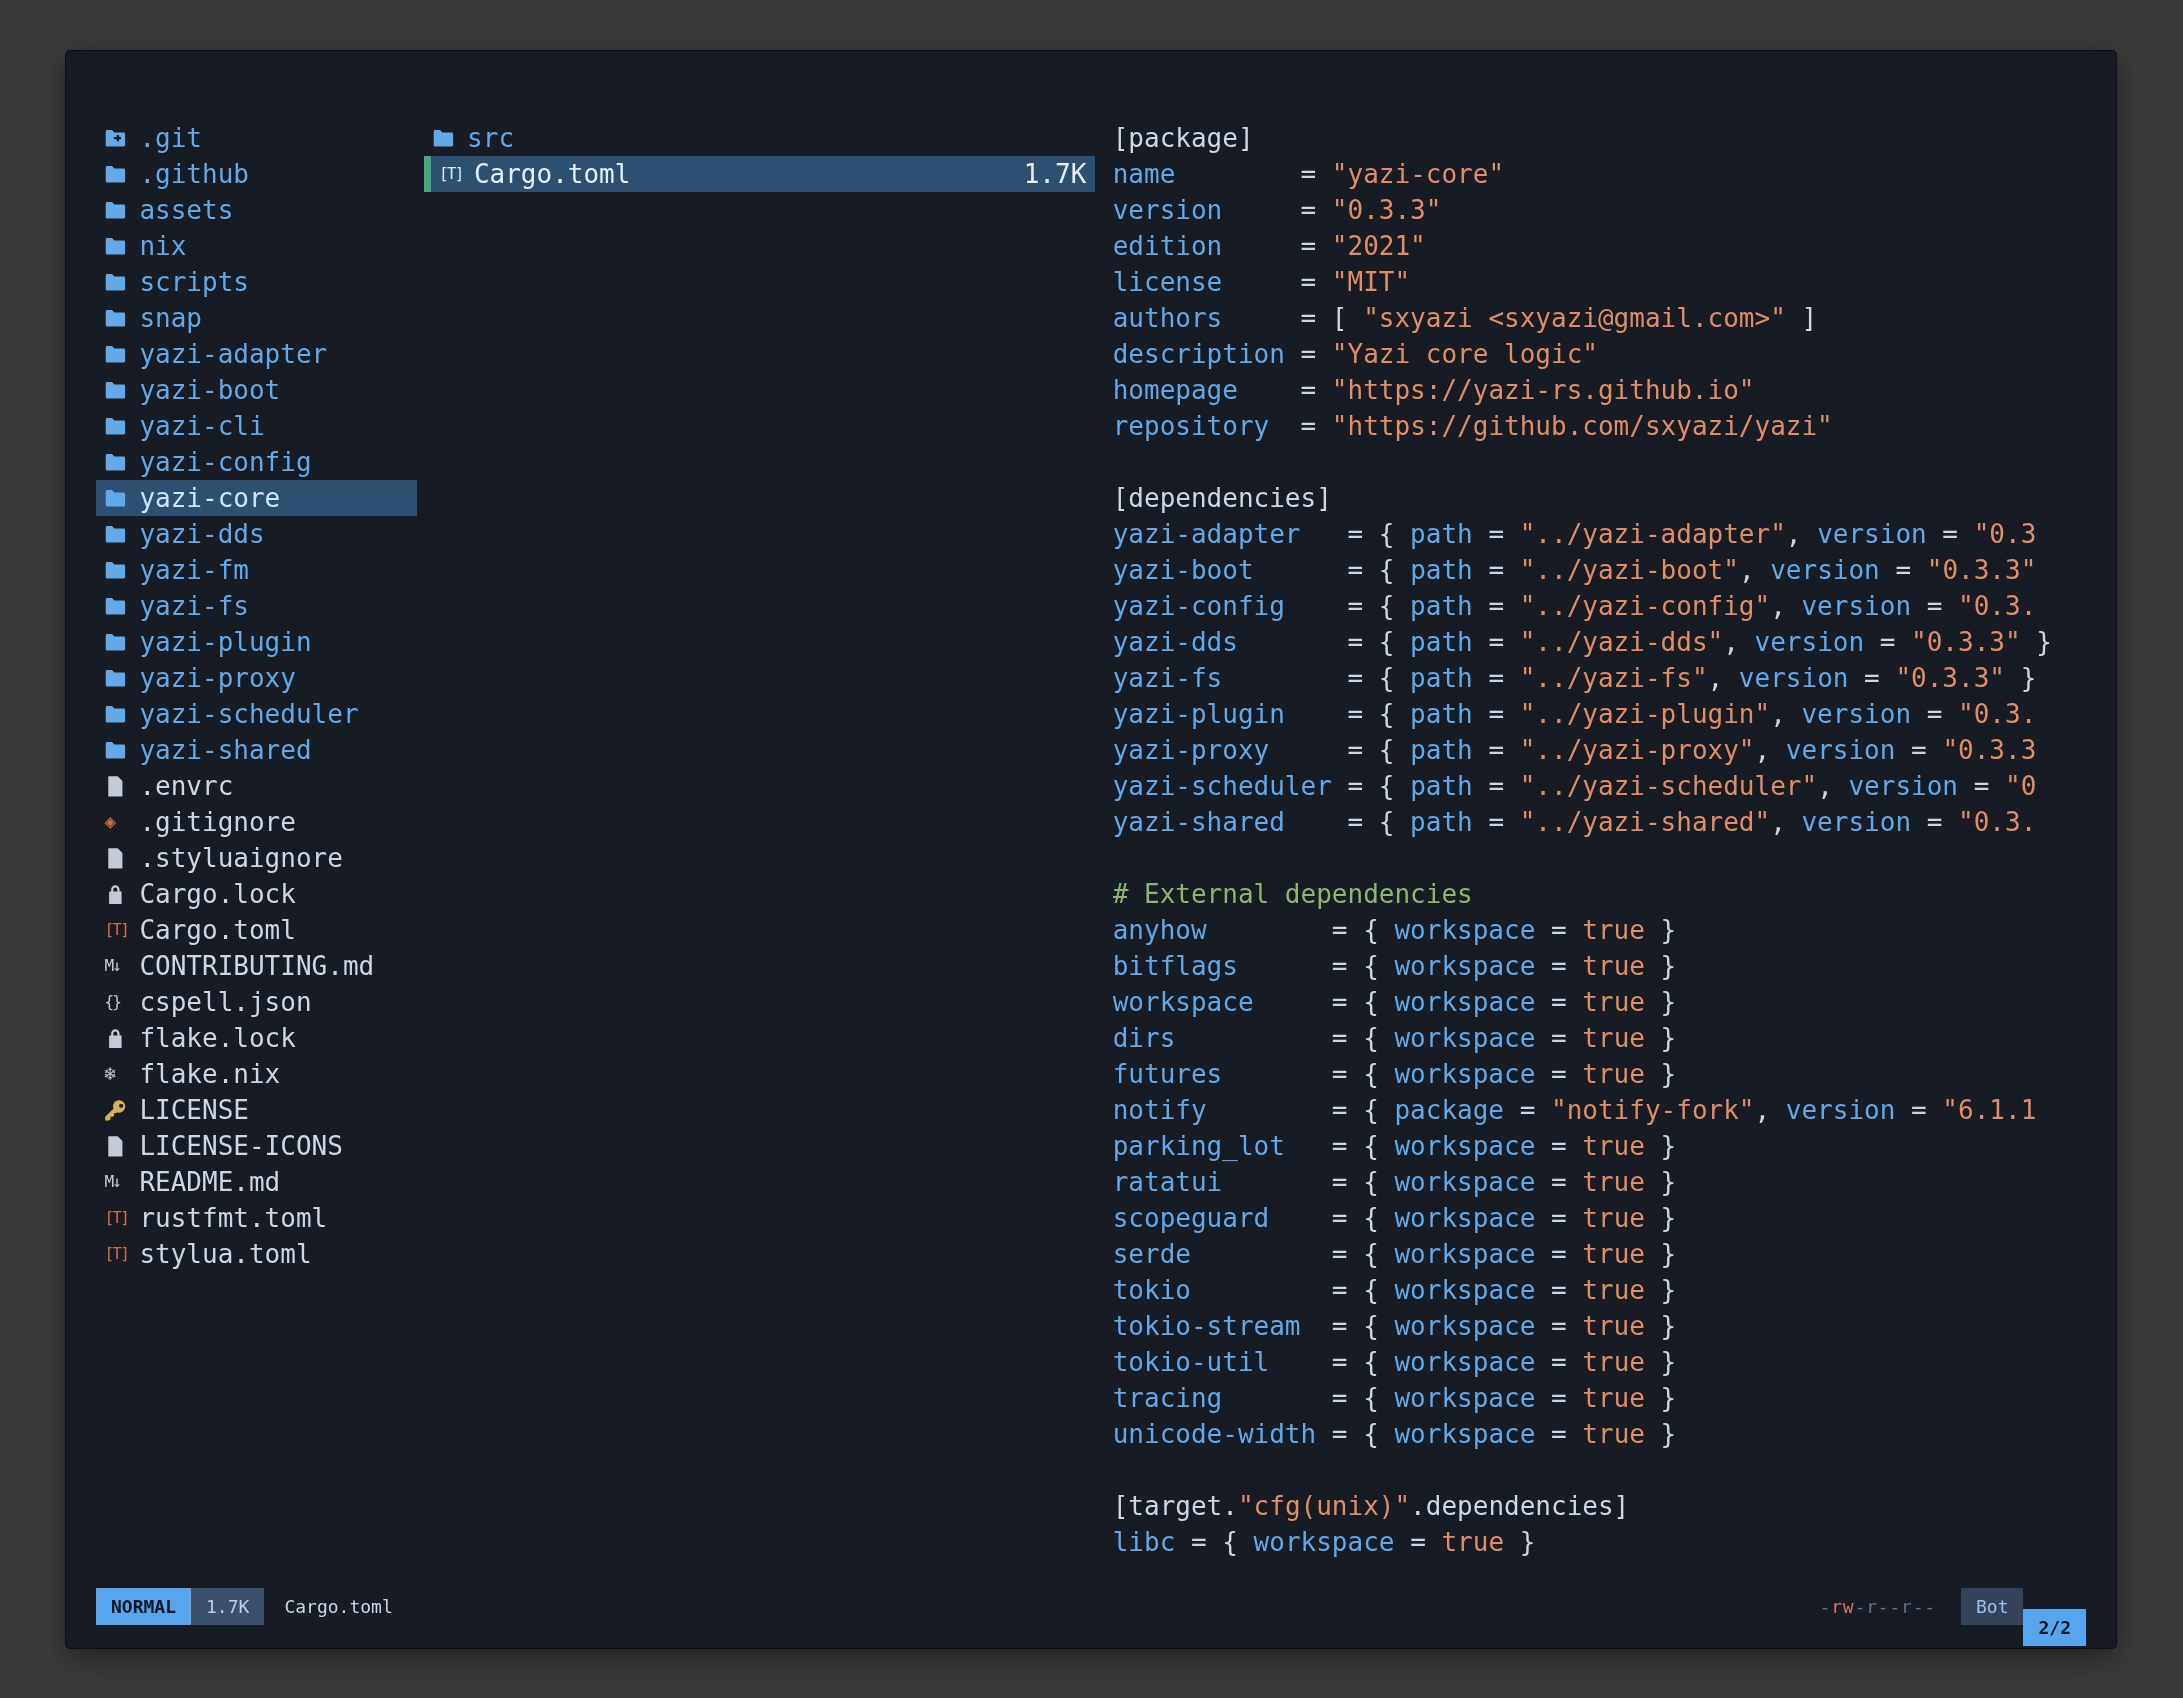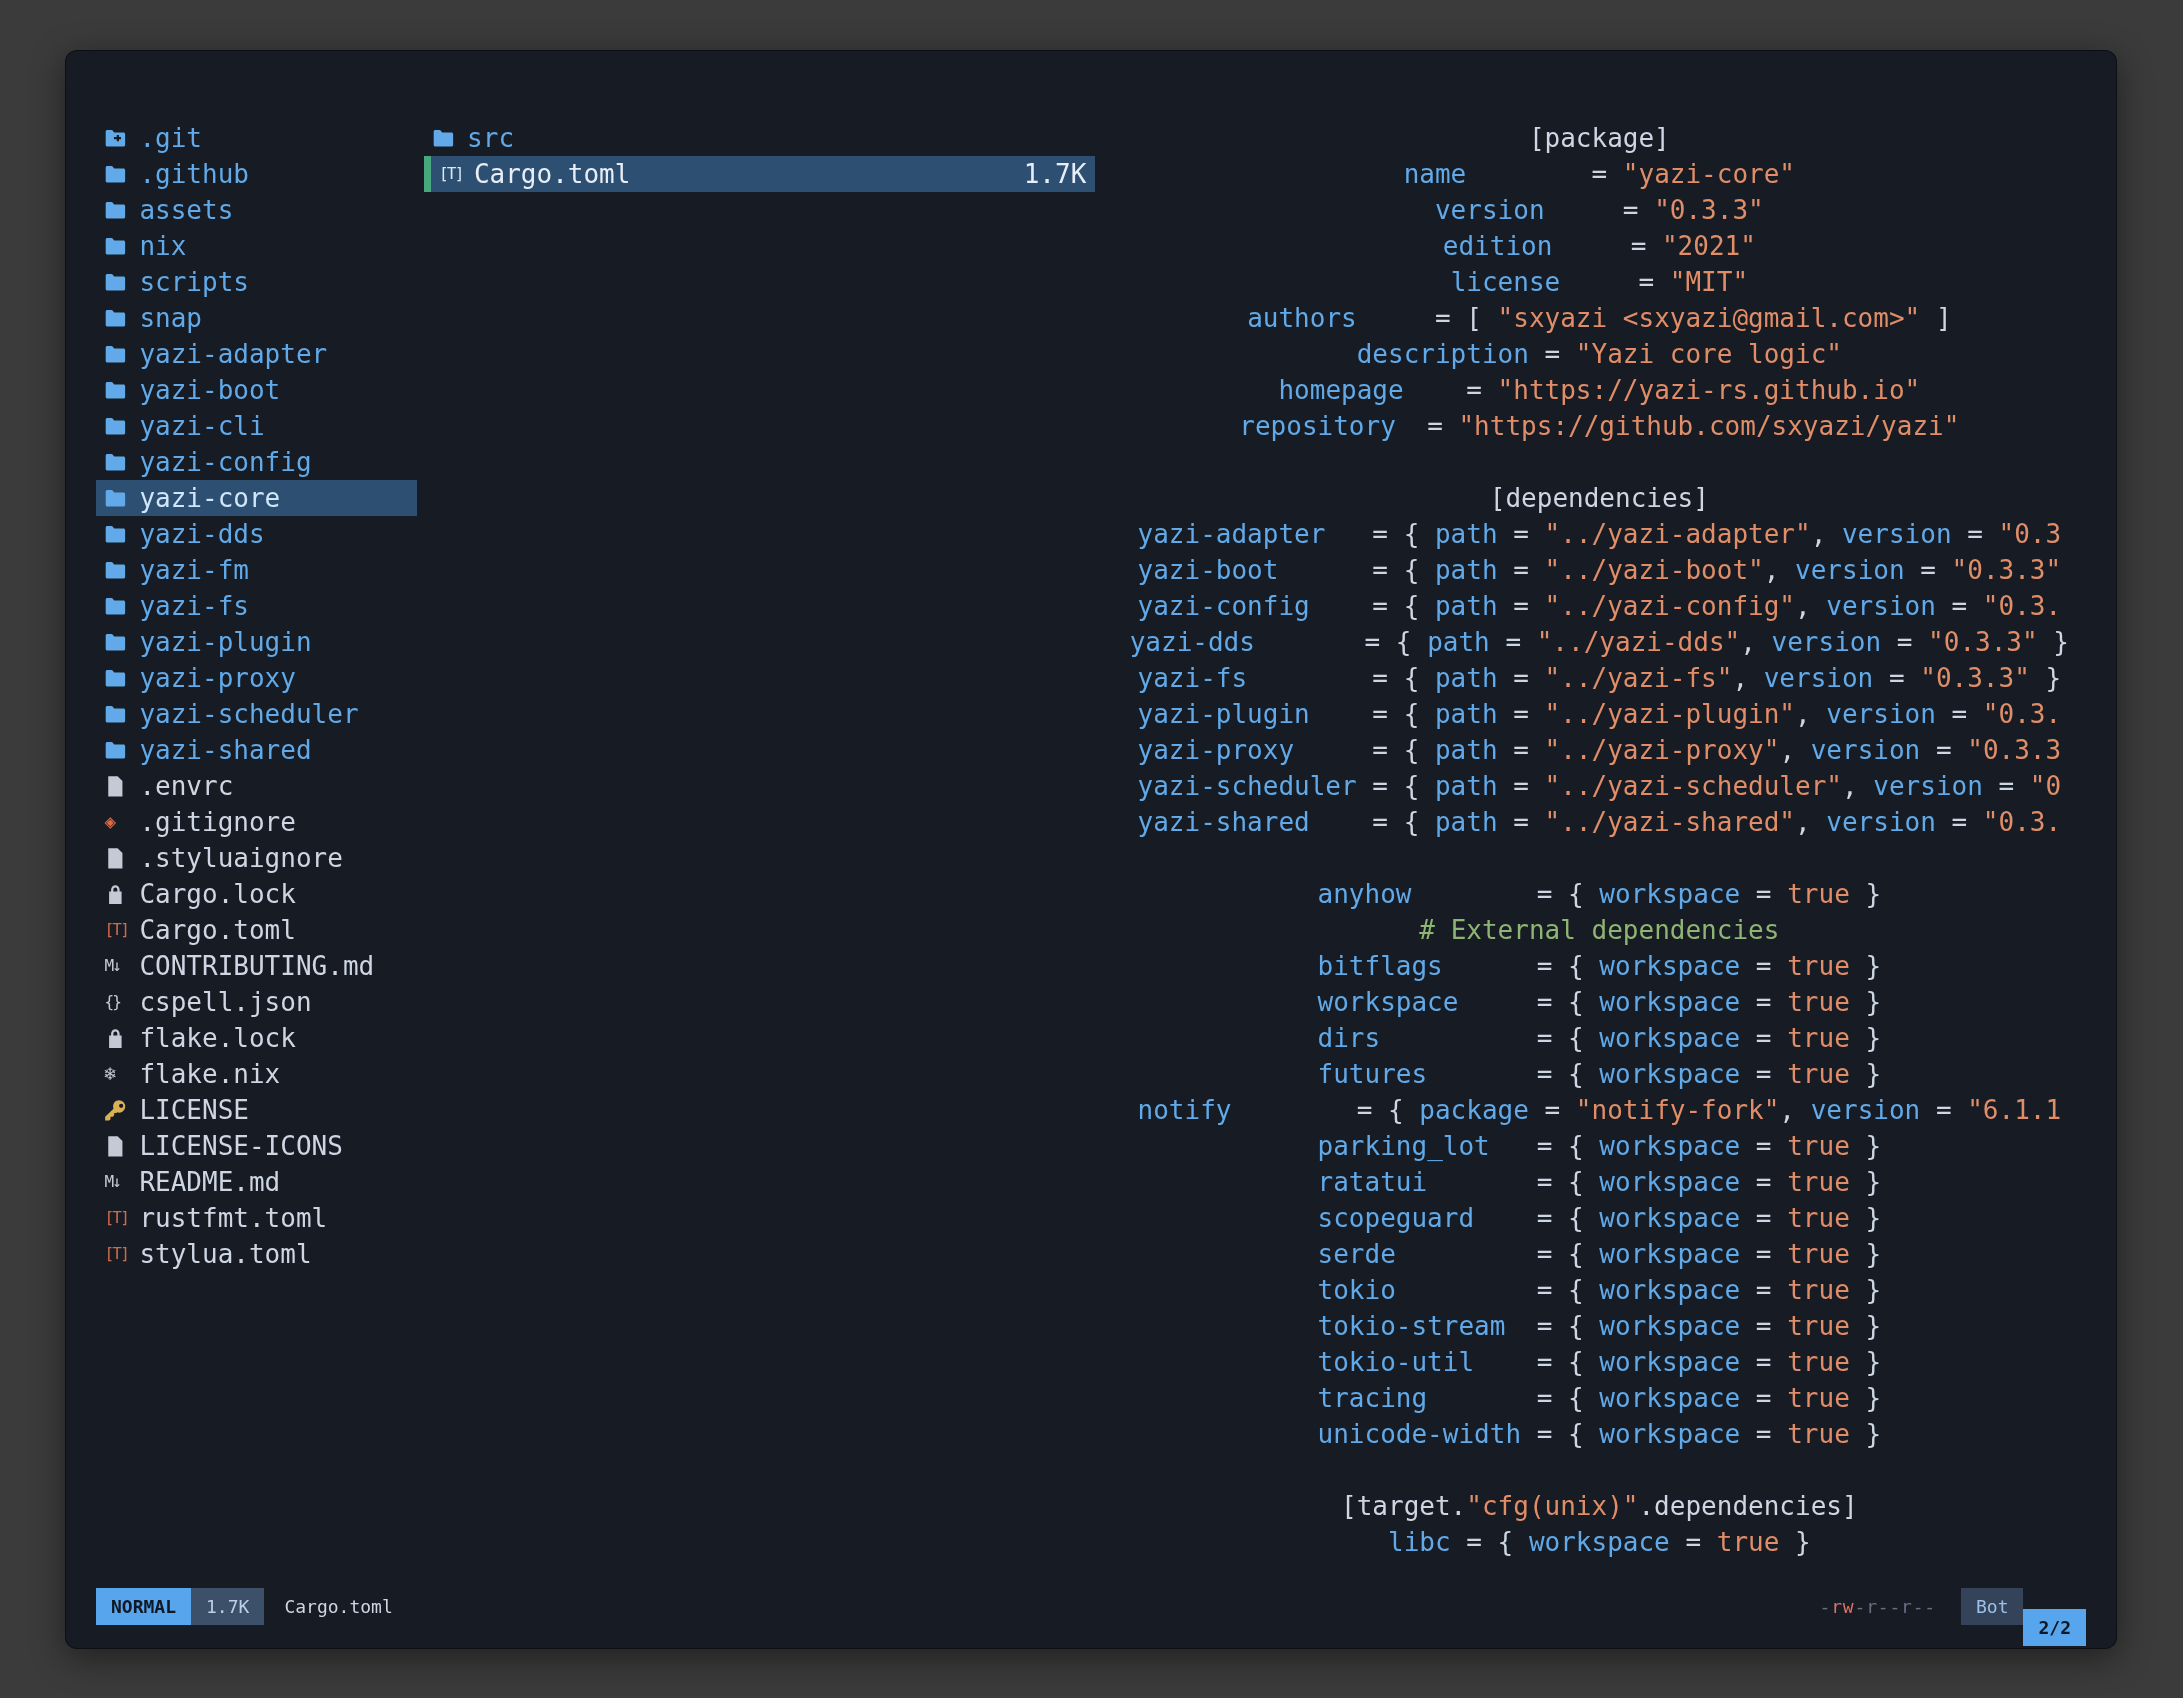--- a/index.html
+++ b/index.html
@@ -7,23 +7,23 @@
     --green:#8fb573; --selection-bg:#2d5072; --selection-fg:#e8eef7; --accent:#57a5ec;
     --badge-text:#0f1824; --muted-badge-bg:#3c506a; --muted-badge-fg:#bcd0e6;
     --pos-label-bg:#34425a; --pos-label-fg:#9cc0e8; --marker:#47a77d;
     --perm-dim:#657182; --perm-red:#dd6f6b; --file-icon:#c3cad6; --outer-background:#3b3b3b;
     --row-h:36px;
   }
   *{margin:0;padding:0;box-sizing:border-box;}
   html,body{width:2183px;height:1698px;background:var(--outer-background);
     font-family:"DejaVu Sans Mono","Liberation Mono",monospace;}
   .screen{position:relative;width:2183px;height:1698px;background:var(--outer-background);overflow:hidden;}
-  .terminal{position:absolute;left:65px;top:50px;width:2052px;height:1599px;border-radius:12px;
+  .terminal{position:absolute;left:65px;top:50px;width:2052px;height:1599px;border-radius:5px;
     background:var(--background);overflow:hidden;display:flex;flex-direction:column;
-    border:0.8px solid rgba(0,0,0,.45);box-shadow:0 8.4px 34px rgba(0,0,0,.45);text-align:center;}
+    border:0.8px solid rgba(0,0,0,.45);box-shadow:0 8.4px 34px rgba(0,0,0,.45);}
   .main{flex:1;display:flex;padding:69px 30px 0 30px;overflow:hidden;}
   .col{overflow:hidden;}
   .col-parent{width:321px;flex:none;}
   .col-current{width:671px;flex:none;margin-left:6.7px;}
   .col-preview{flex:1;margin-left:18px;}
   .row{height:var(--row-h);display:flex;align-items:center;padding:0 8.4px;font-size:26px;
     color:var(--foreground);white-space:pre;overflow:hidden;}
   .row .icon{width:35px;flex:none;display:inline-flex;align-items:center;justify-content:flex-start;}
   .row .icon svg{width:22.7px;height:22.7px;fill:currentColor;}
   .row .icon .itxt{font-size:19.3px;line-height:1;}
@@ -163,22 +163,22 @@
           <div class="pline"><span class="tok-k">yazi-adapter</span><span class="tok-p">   = { </span><span class="tok-k">path</span><span class="tok-p"> = </span><span class="tok-s">"../yazi-adapter"</span><span class="tok-p">, </span><span class="tok-k">version</span><span class="tok-p"> = </span><span class="tok-s">"0.3</span></div>
           <div class="pline"><span class="tok-k">yazi-boot</span><span class="tok-p">      = { </span><span class="tok-k">path</span><span class="tok-p"> = </span><span class="tok-s">"../yazi-boot"</span><span class="tok-p">, </span><span class="tok-k">version</span><span class="tok-p"> = </span><span class="tok-s">"0.3.3"</span></div>
           <div class="pline"><span class="tok-k">yazi-config</span><span class="tok-p">    = { </span><span class="tok-k">path</span><span class="tok-p"> = </span><span class="tok-s">"../yazi-config"</span><span class="tok-p">, </span><span class="tok-k">version</span><span class="tok-p"> = </span><span class="tok-s">"0.3.</span></div>
           <div class="pline"><span class="tok-k">yazi-dds</span><span class="tok-p">       = { </span><span class="tok-k">path</span><span class="tok-p"> = </span><span class="tok-s">"../yazi-dds"</span><span class="tok-p">, </span><span class="tok-k">version</span><span class="tok-p"> = </span><span class="tok-s">"0.3.3"</span><span class="tok-p"> }</span></div>
           <div class="pline"><span class="tok-k">yazi-fs</span><span class="tok-p">        = { </span><span class="tok-k">path</span><span class="tok-p"> = </span><span class="tok-s">"../yazi-fs"</span><span class="tok-p">, </span><span class="tok-k">version</span><span class="tok-p"> = </span><span class="tok-s">"0.3.3"</span><span class="tok-p"> }</span></div>
           <div class="pline"><span class="tok-k">yazi-plugin</span><span class="tok-p">    = { </span><span class="tok-k">path</span><span class="tok-p"> = </span><span class="tok-s">"../yazi-plugin"</span><span class="tok-p">, </span><span class="tok-k">version</span><span class="tok-p"> = </span><span class="tok-s">"0.3.</span></div>
           <div class="pline"><span class="tok-k">yazi-proxy</span><span class="tok-p">     = { </span><span class="tok-k">path</span><span class="tok-p"> = </span><span class="tok-s">"../yazi-proxy"</span><span class="tok-p">, </span><span class="tok-k">version</span><span class="tok-p"> = </span><span class="tok-s">"0.3.3</span></div>
           <div class="pline"><span class="tok-k">yazi-scheduler</span><span class="tok-p"> = { </span><span class="tok-k">path</span><span class="tok-p"> = </span><span class="tok-s">"../yazi-scheduler"</span><span class="tok-p">, </span><span class="tok-k">version</span><span class="tok-p"> = </span><span class="tok-s">"0</span></div>
           <div class="pline"><span class="tok-k">yazi-shared</span><span class="tok-p">    = { </span><span class="tok-k">path</span><span class="tok-p"> = </span><span class="tok-s">"../yazi-shared"</span><span class="tok-p">, </span><span class="tok-k">version</span><span class="tok-p"> = </span><span class="tok-s">"0.3.</span></div>
           <div class="pline">&nbsp;</div>
+          <div class="pline"><span class="tok-c"># External dependencies</span></div>
           <div class="pline"><span class="tok-k">anyhow</span><span class="tok-p">        = { </span><span class="tok-k">workspace</span><span class="tok-p"> = </span><span class="tok-s">true</span><span class="tok-p"> }</span></div>
-          <div class="pline"><span class="tok-c"># External dependencies</span></div>
           <div class="pline"><span class="tok-k">bitflags</span><span class="tok-p">      = { </span><span class="tok-k">workspace</span><span class="tok-p"> = </span><span class="tok-s">true</span><span class="tok-p"> }</span></div>
           <div class="pline"><span class="tok-k">workspace</span><span class="tok-p">     = { </span><span class="tok-k">workspace</span><span class="tok-p"> = </span><span class="tok-s">true</span><span class="tok-p"> }</span></div>
           <div class="pline"><span class="tok-k">dirs</span><span class="tok-p">          = { </span><span class="tok-k">workspace</span><span class="tok-p"> = </span><span class="tok-s">true</span><span class="tok-p"> }</span></div>
           <div class="pline"><span class="tok-k">futures</span><span class="tok-p">       = { </span><span class="tok-k">workspace</span><span class="tok-p"> = </span><span class="tok-s">true</span><span class="tok-p"> }</span></div>
           <div class="pline"><span class="tok-k">notify</span><span class="tok-p">        = { </span><span class="tok-k">package</span><span class="tok-p"> = </span><span class="tok-s">"notify-fork"</span><span class="tok-p">, </span><span class="tok-k">version</span><span class="tok-p"> = </span><span class="tok-s">"6.1.1</span></div>
           <div class="pline"><span class="tok-k">parking_lot</span><span class="tok-p">   = { </span><span class="tok-k">workspace</span><span class="tok-p"> = </span><span class="tok-s">true</span><span class="tok-p"> }</span></div>
           <div class="pline"><span class="tok-k">ratatui</span><span class="tok-p">       = { </span><span class="tok-k">workspace</span><span class="tok-p"> = </span><span class="tok-s">true</span><span class="tok-p"> }</span></div>
           <div class="pline"><span class="tok-k">scopeguard</span><span class="tok-p">    = { </span><span class="tok-k">workspace</span><span class="tok-p"> = </span><span class="tok-s">true</span><span class="tok-p"> }</span></div>
           <div class="pline"><span class="tok-k">serde</span><span class="tok-p">         = { </span><span class="tok-k">workspace</span><span class="tok-p"> = </span><span class="tok-s">true</span><span class="tok-p"> }</span></div>
           <div class="pline"><span class="tok-k">tokio</span><span class="tok-p">         = { </span><span class="tok-k">workspace</span><span class="tok-p"> = </span><span class="tok-s">true</span><span class="tok-p"> }</span></div>

